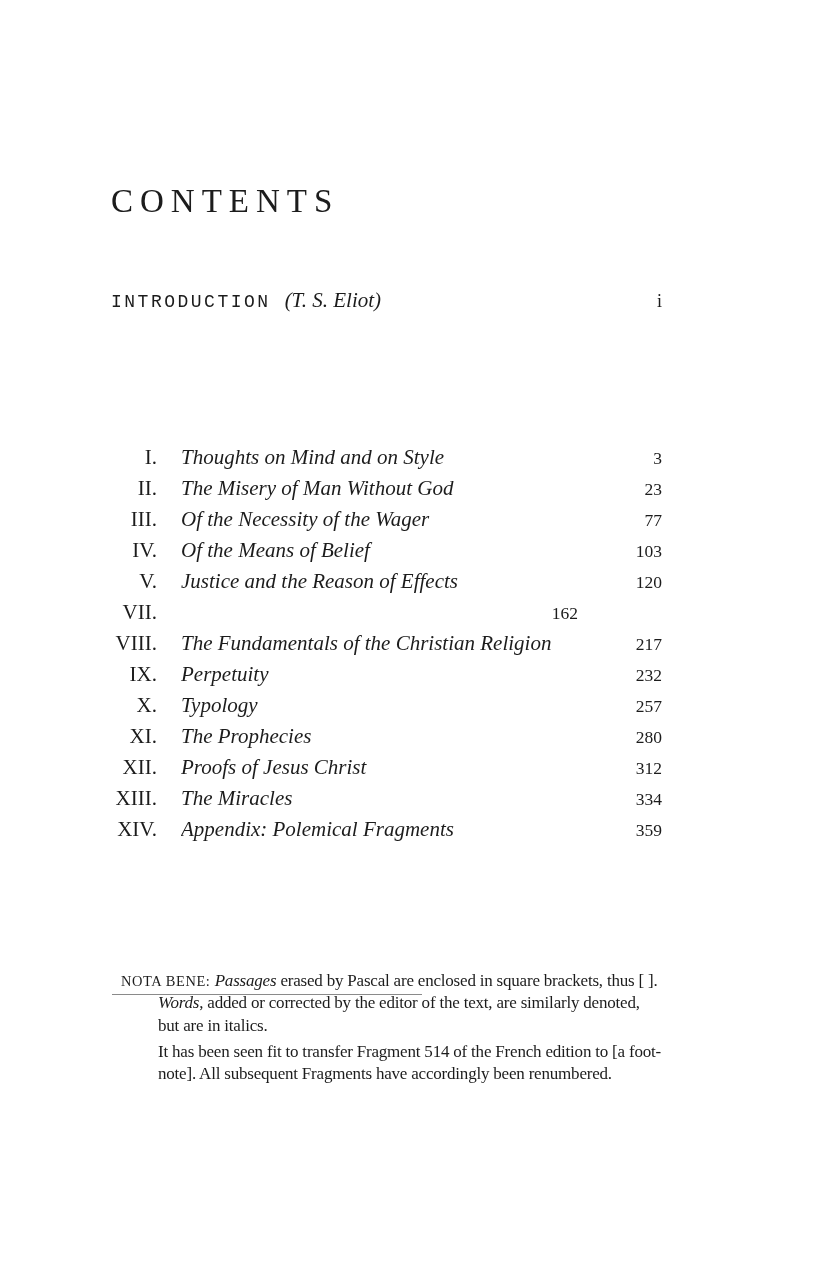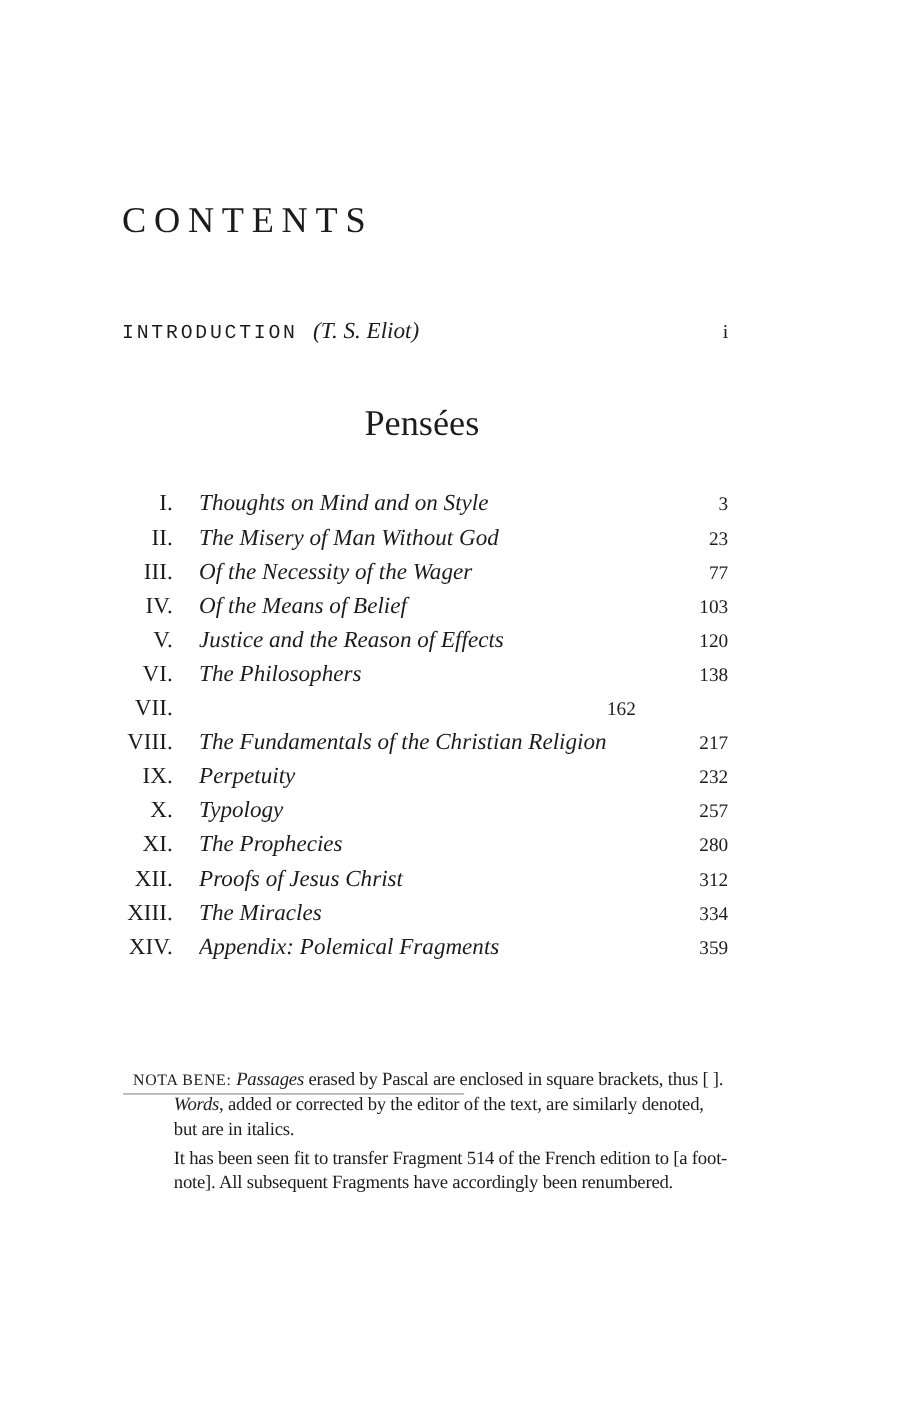--- a/index.html
+++ b/index.html
@@ -122,21 +122,20 @@
 <div class="page">
 
   <h1 class="contents-title">CONTENTS</h1>
 
   <div class="intro-row">
     <span class="intro-label">INTRODUCTION</span>
     <span class="intro-author">(T. S. Eliot)</span>
     <span class="intro-page">i</span>
   </div>
 
-  <h2 class="section-title">Pensées</h2>
 
   <div class="toc">
       <div class="toc-row">
         <span class="num">I.</span>
         <span class="title">Thoughts on Mind and on Style</span>
         <span class="pagenum">3</span>
       </div>
       <div class="toc-row">
         <span class="num">II.</span>
         <span class="title">The Misery of Man Without God</span>
@@ -149,25 +148,20 @@
       </div>
       <div class="toc-row">
         <span class="num">IV.</span>
         <span class="title">Of the Means of Belief</span>
         <span class="pagenum">103</span>
       </div>
       <div class="toc-row">
         <span class="num">V.</span>
         <span class="title">Justice and the Reason of Effects</span>
         <span class="pagenum">120</span>
-      </div>
-      <div class="toc-row">
-        <span class="num">VI.</span>
-        <span class="title">The Philosophers</span>
-        <span class="pagenum">138</span>
       </div>
       <div class="toc-row">
         <span class="num">VII.</span>
         <span class="pagenum">162</span>
       </div>
       <div class="toc-row">
         <span class="num">VIII.</span>
         <span class="title">The Fundamentals of the Christian Religion</span>
         <span class="pagenum">217</span>
       </div>

